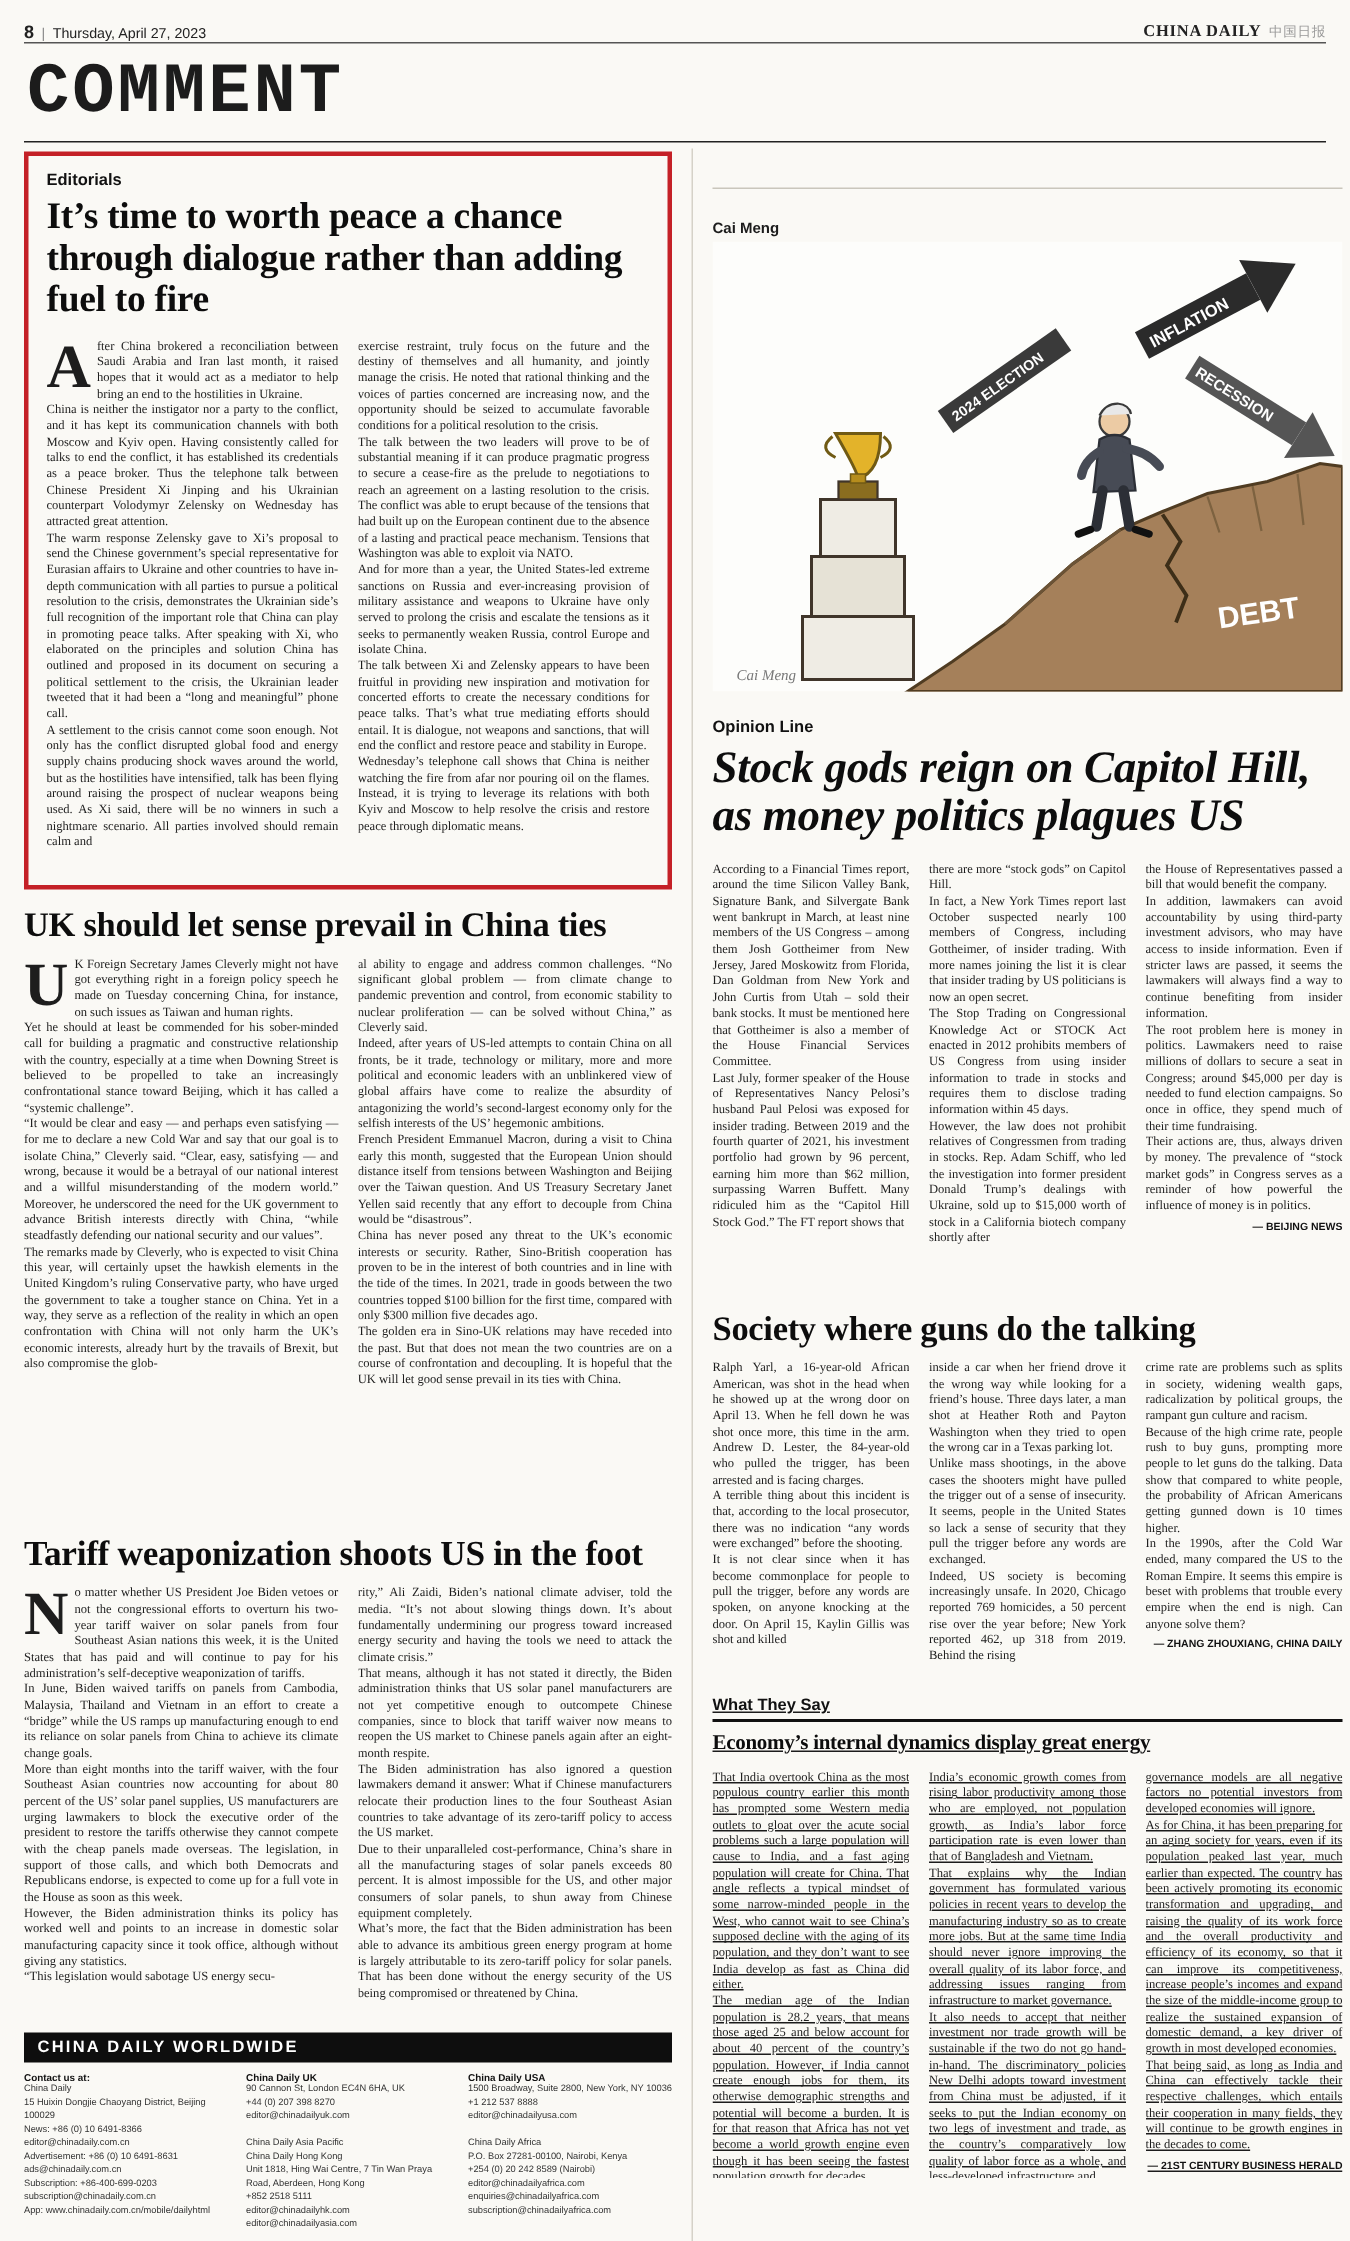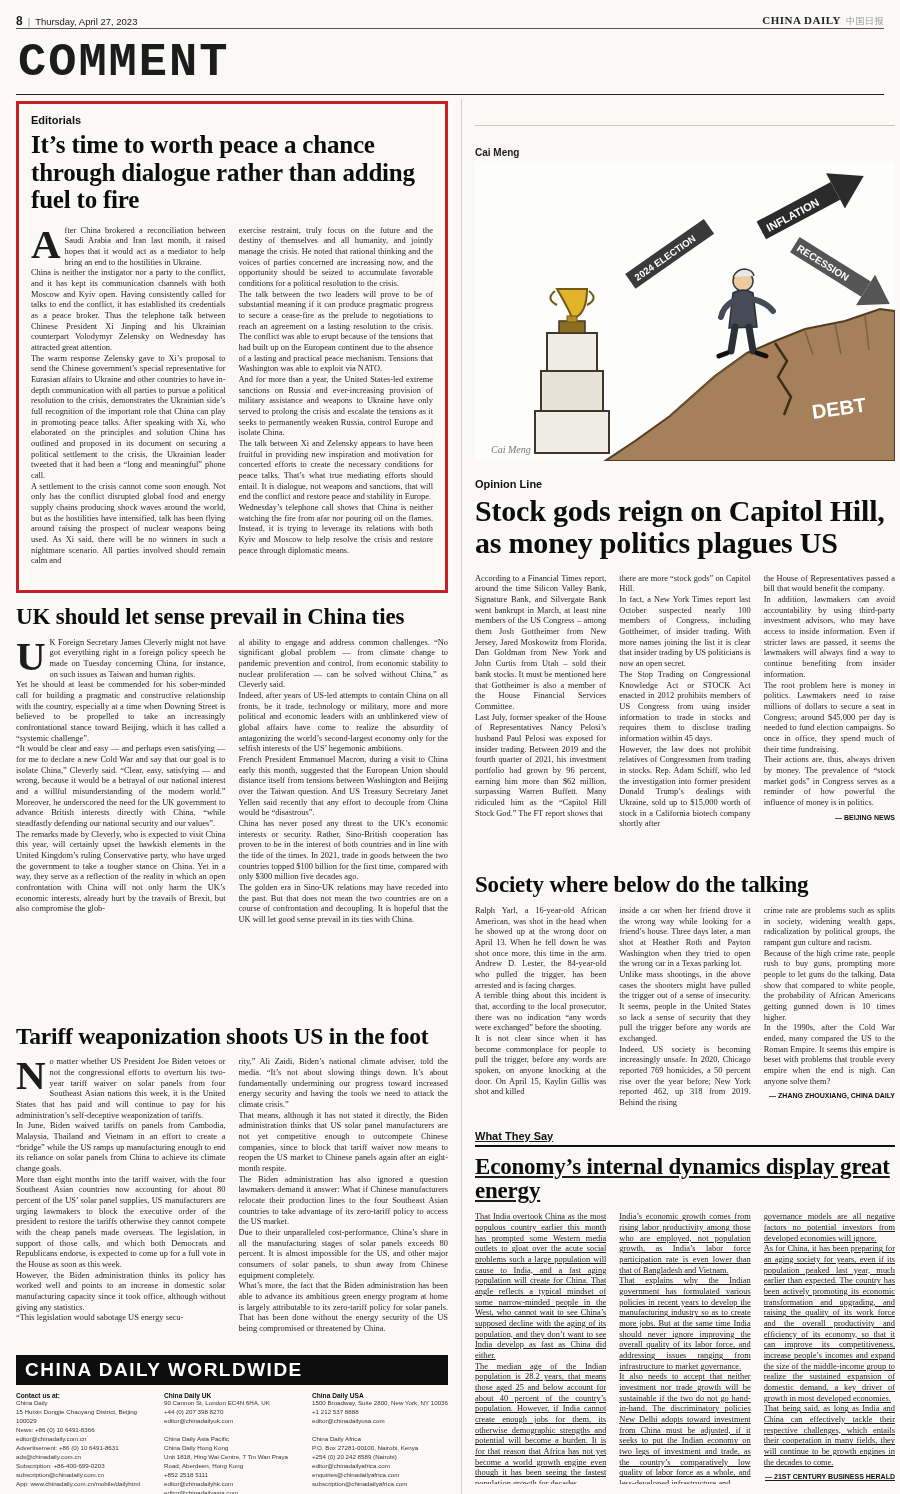--- a/index.html
+++ b/index.html
@@ -41,41 +41,41 @@
   .uk .cols{margin-top:9px;}
   .uk .cols>div{height:372px;}
   
   .tariff{margin-top:14px;}
   .tariff .headline{font-size:23.5px;line-height:1.05;}
   .tariff .cols{margin-top:9px;}
   .tariff .cols>div{height:288px;}
   
   .ww{margin-top:10px;}
   .ww-bar{background:#0e0e0e;color:#fff;font-family:"Liberation Sans",sans-serif;
-          font-weight:bold;font-size:19px;letter-spacing:1.5px;padding:4px 0 4px 9px;}
+          font-weight:bold;font-size:11px;letter-spacing:1.5px;padding:4px 0 4px 9px;}
   .ww-cols{display:flex;gap:12px;margin-top:7px;}
   .ww-cols>div{flex:1;overflow:hidden;height:112px;}
   .ww-title{font-family:"Liberation Sans",sans-serif;font-weight:bold;font-size:6.6px;color:#111;}
   .ww-body{font-family:"Liberation Sans",sans-serif;font-size:6.2px;line-height:1.45;color:#333;}
   
   .cartoon{border-top:1px solid #c9c6bc;padding-top:21px;margin-top:26px;}
   .cartoon-credit{font-family:"Liberation Sans",sans-serif;font-weight:bold;font-size:10px;margin-bottom:3px;}
   
   .opinion{margin-top:13px;}
-  .opinion .headline{font-size:30px;line-height:1.08;margin:5px 0 14px 0;}
+  .opinion .headline{font-size:30px;line-height:1.08;margin:5px 0 14px 0;font-style:italic;}
   .opinion .cols>div{height:286px;}
   
   .guns{margin-top:13px;}
   .guns .headline{font-size:23px;line-height:1.05;}
   .guns .cols{margin-top:9px;}
   .guns .cols>div{height:212px;}
   
   .whatsay{margin-top:12px;text-decoration:underline;}
   .ws-rule{border-top:2.5px solid #111;margin-top:3px;}
-  .whatsay .headline{font-size:23px;line-height:1.05;margin:8px 0 9px 0;}
+  .whatsay .headline{font-size:14px;line-height:1.05;margin:8px 0 9px 0;}
   .whatsay .cols>div{height:272px;}
 </style>
 </head>
 <body>
 
 <div id="page">
 
   <div class="topbar">
     <div>
       <span class="pgnum">8</span><span class="sep">|</span><span>Thursday, April 27, 2023</span>
@@ -261,21 +261,21 @@
             <span class="pre">the House of Representatives passed a bill that would benefit the company.
 In addition, lawmakers can avoid accountability by using third-party investment advisors, who may have access to inside information. Even if stricter laws are passed, it seems the lawmakers will always find a way to continue benefiting from insider information.
 The root problem here is money in politics. Lawmakers need to raise millions of dollars to secure a seat in Congress; around $45,000 per day is needed to fund election campaigns. So once in office, they spend much of their time fundraising.
 Their actions are, thus, always driven by money. The prevalence of “stock market gods” in Congress serves as a reminder of how powerful the influence of money is in politics.</span>
             <div class="credit">— BEIJING NEWS</div>
           </div>
         </div>
       </div>
 
       <div class="guns">
-        <div class="headline">Society where below do the talking</div>
+        <div class="headline">Society where guns do the talking</div>
         <div class="cols body-text">
           <div><span class="pre">Ralph Yarl, a 16-year-old African American, was shot in the head when he showed up at the wrong door on April 13. When he fell down he was shot once more, this time in the arm. Andrew D. Lester, the 84-year-old who pulled the trigger, has been arrested and is facing charges.
 A terrible thing about this incident is that, according to the local prosecutor, there was no indication “any words were exchanged” before the shooting.
 It is not clear since when it has become commonplace for people to pull the trigger, before any words are spoken, on anyone knocking at the door. On April 15, Kaylin Gillis was shot and killed</span></div>
           <div><span class="pre">inside a car when her friend drove it the wrong way while looking for a friend’s house. Three days later, a man shot at Heather Roth and Payton Washington when they tried to open the wrong car in a Texas parking lot.
 Unlike mass shootings, in the above cases the shooters might have pulled the trigger out of a sense of insecurity. It seems, people in the United States so lack a sense of security that they pull the trigger before any words are exchanged.
 Indeed, US society is becoming increasingly unsafe. In 2020, Chicago reported 769 homicides, a 50 percent rise over the year before; New York reported 462, up 318 from 2019. Behind the rising</span></div>
           <div>
             <span class="pre">crime rate are problems such as splits in society, widening wealth gaps, radicalization by political groups, the rampant gun culture and racism.
 Because of the high crime rate, people rush to buy guns, prompting more people to let guns do the talking. Data show that compared to white people, the probability of African Americans getting gunned down is 10 times higher.

